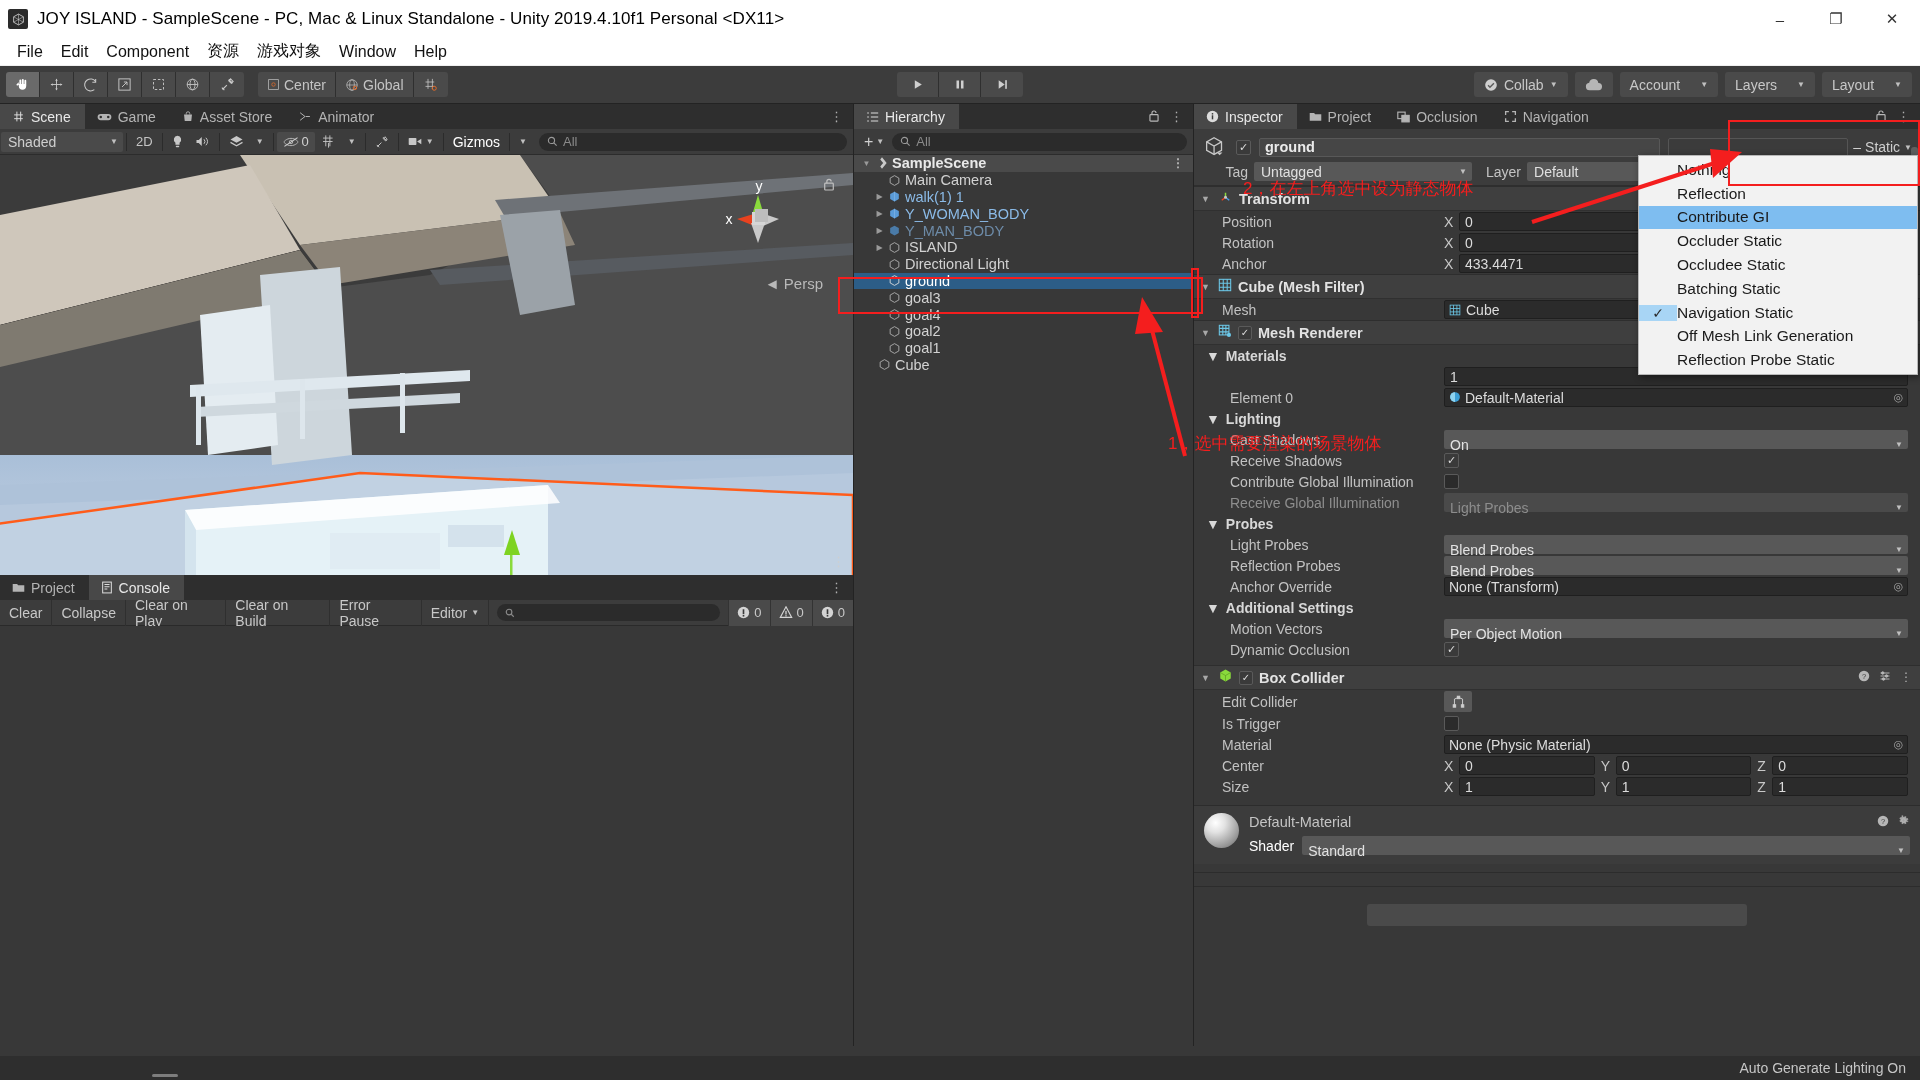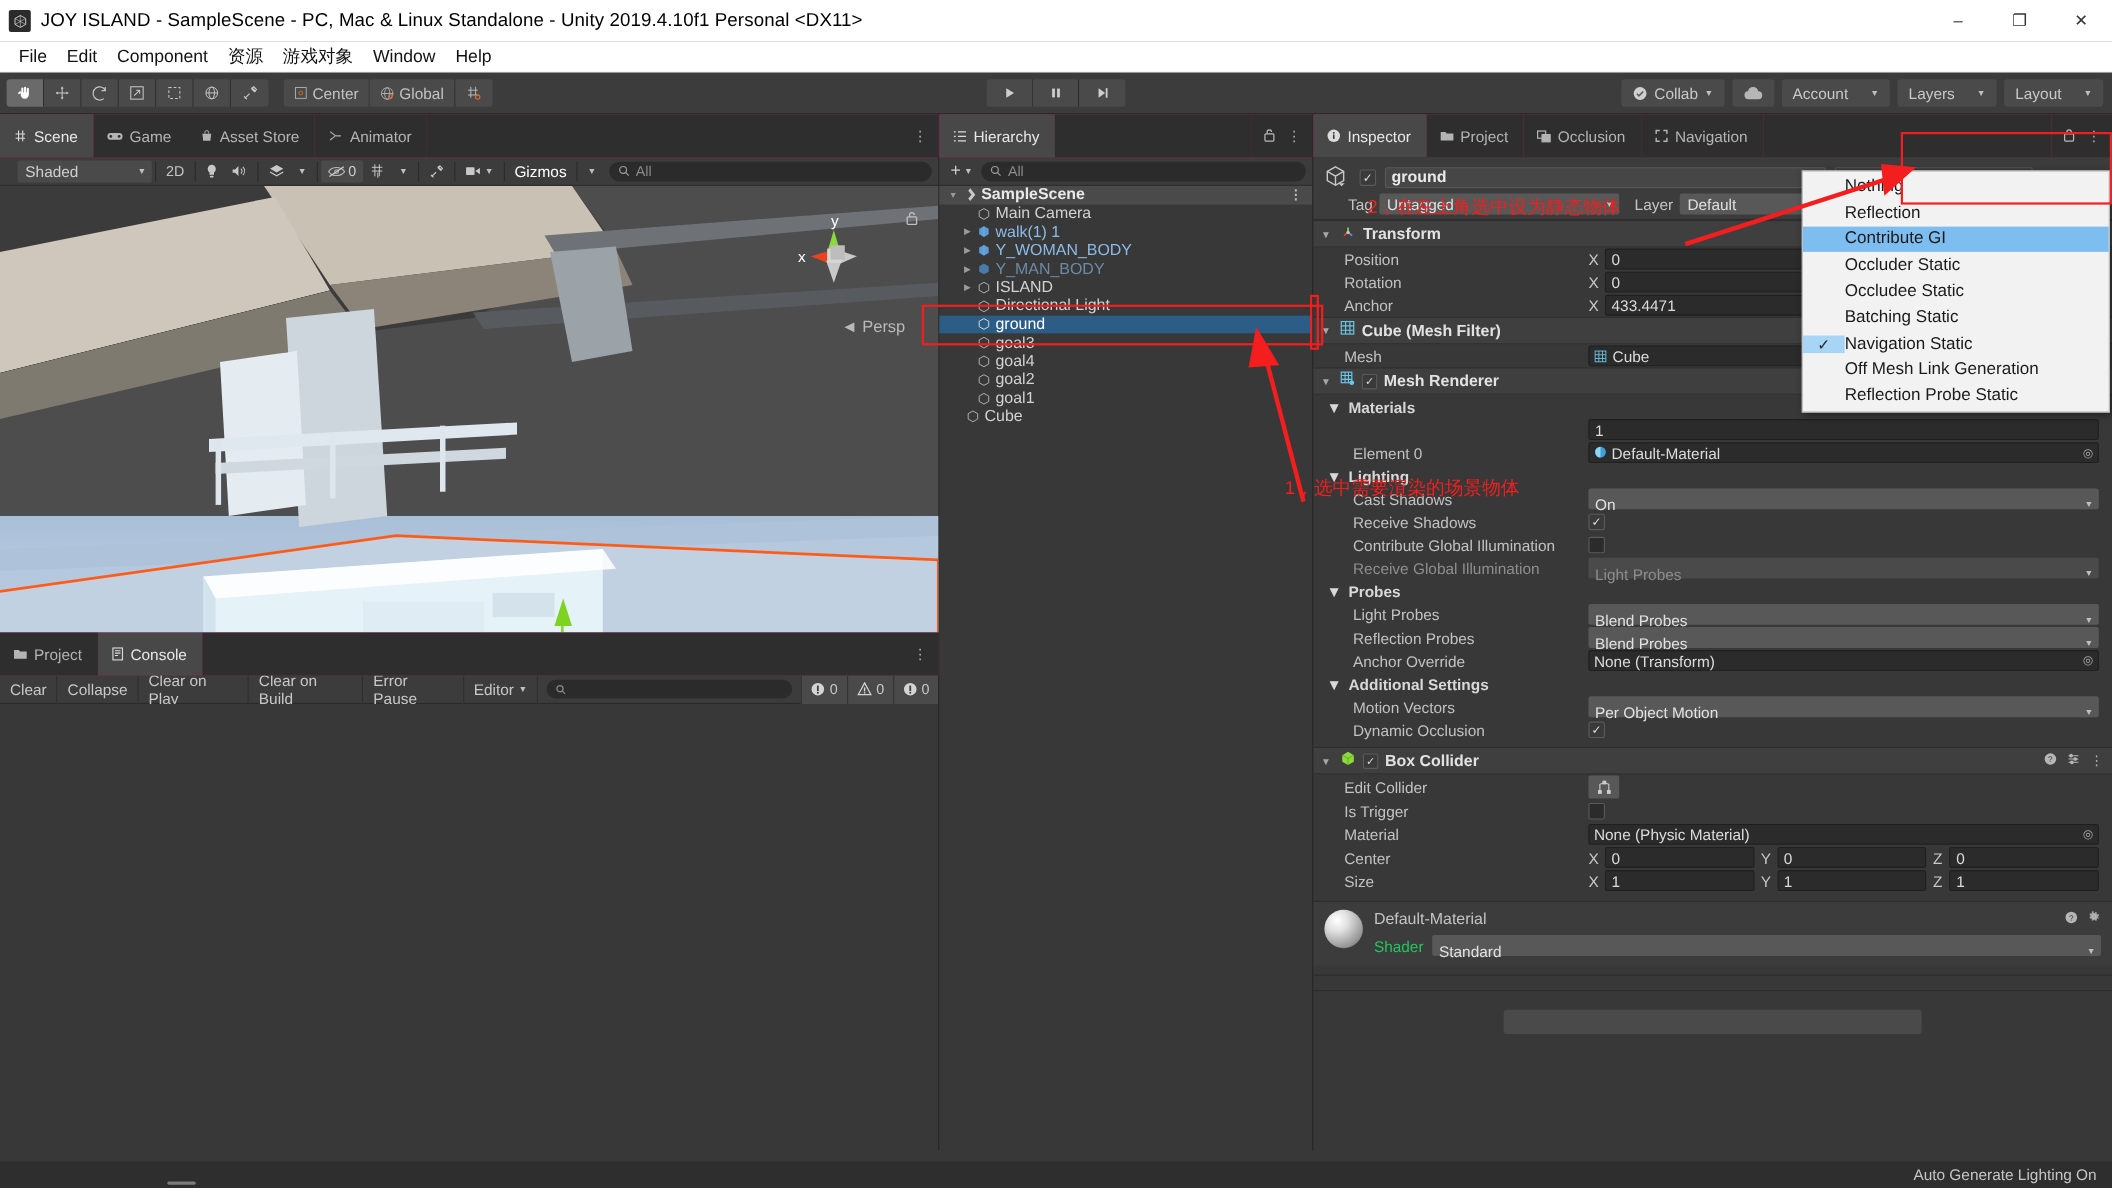--- a/index.html
+++ b/index.html
@@ -56,21 +56,21 @@
     background: #4a4a4a; border-radius: 3px; padding: 0 10px; display: flex;
     align-items: center; gap: 6px; color: #c8c8c8; font-size: 14px; cursor: pointer;
   }
   .caret { font-size: 8px; color: #c0c0c0; }
   .caret-sp { margin-left: 14px; }
   
   .workspace { display: flex; height: 942px; background: #383838; }
   
   .leftcol { width: 853px; display: flex; flex-direction: column; }
   .panel-tabs {
-    height: 39px; background: #be185d; display: flex; align-items: stretch; position: relative;
+    height: 25px; background: #15803d; display: flex; align-items: stretch; position: relative;
   }
   .ptab {
     padding: 0 14px 0 12px; display: flex; align-items: center; gap: 6px;
     font-size: 14px; color: #b4b4b4; background: #2e2e2e; cursor: pointer;
   }
   .ptab.sel { background: #484848; color: #e8e8e8; }
   .ptab-spacer { flex: 1; background: #2e2e2e; }
   .ptab-icons { display: flex; align-items: center; gap: 10px; padding: 0 10px; background: #2e2e2e; color: #b0b0b0; font-size: 13px; }
   .scene-toolbar {
     height: 26px; background: #3c3c3c; display: flex; align-items: center; gap: 0;
@@ -78,21 +78,21 @@
   }
   .stb {
     height: 20px; display: flex; align-items: center; justify-content: center;
     color: #c4c4c4; font-size: 13px; padding: 0 6px; cursor: pointer;
   }
   .stb.drop { background: #4a4a4a; border-radius: 2px; }
   .vsep { width: 1px; height: 18px; background: #2b2b2b; margin: 0 3px; }
   .shaded-dd {
     width: 122px; height: 20px; background: #4a4a4a; border-radius: 2px;
     display: flex; align-items: center; justify-content: space-between;
-    padding: 0 5px 0 7px; font-size: 14px; color: #cfcfcf; margin-left: 16px; cursor: pointer;
+    padding: 0 5px 0 7px; font-size: 14px; color: #cfcfcf; margin-left: 1px; cursor: pointer;
   }
   .allsearch {
     flex: 1; height: 18px; background: #2b2b2b; border-radius: 9px; margin: 0 6px;
     display: flex; align-items: center; gap: 5px; padding: 0 8px;
     font-size: 13px; color: #8a8a8a;
   }
   .sceneview { flex: 1; position: relative; overflow: hidden; background: #4a4a4a; }
   .console-toolbar {
     height: 26px; background: #3c3c3c; display: flex; align-items: center;
     border-bottom: 1px solid #2a2a2a;
@@ -1217,21 +1217,21 @@
                 </span>
                 <span>
                   <svg width="13" height="13" viewBox="0 0 16 16" fill="#b6b6b6">
                       <path d="M8 5.2A2.8 2.8 0 108 10.8 2.8 2.8 0 008 5.2zm0 4.3a1.5 1.5 0 110-3 1.5 1.5 0 010 3z"></path>
                       <path d="M14 9.1l-1.2-.5a4.9 4.9 0 000-1.2l1.2-.5-.8-2-1.2.5a4.9 4.9 0 00-.9-.9l.5-1.2-2-.8-.5 1.2a4.9 4.9 0 00-1.2 0L7.4 1.5l-2 .8.5 1.2c-.3.3-.6.6-.9.9L3.8 3.9l-.8 2 1.2.5a4.9 4.9 0 000 1.2L3 8.1l.8 2 1.2-.5c.3.3.6.6.9.9l-.5 1.2 2 .8.5-1.2a4.9 4.9 0 001.2 0l.5 1.2 2-.8-.5-1.2c.3-.3.6-.6.9-.9l1.2.5.8-2z" opacity="0.85"></path>
                     </svg>
                 </span>
               </span>
             </div>
             <div style="display:flex;align-items:center;gap:8px;margin-top:5px">
-              <span style="font-size:14px;color:#22c55e">Shader</span>
+              <span style="font-size:14px;color:#ffffff">Shader</span>
               <span class="ddf" style="flex:1">
                 <span>Standard</span>
                 <span class="caret">▼</span>
               </span>
             </div>
           </div>
         </div>
       </div>
       <div style="height:14px;border-top:1px solid #2c2c2c;margin-top:8px"></div>
       <div style="height:14px;border-top:1px solid #2c2c2c"></div>

